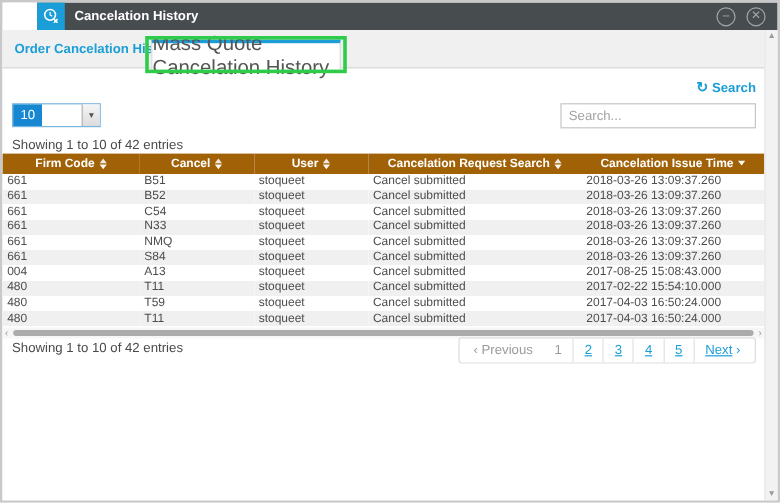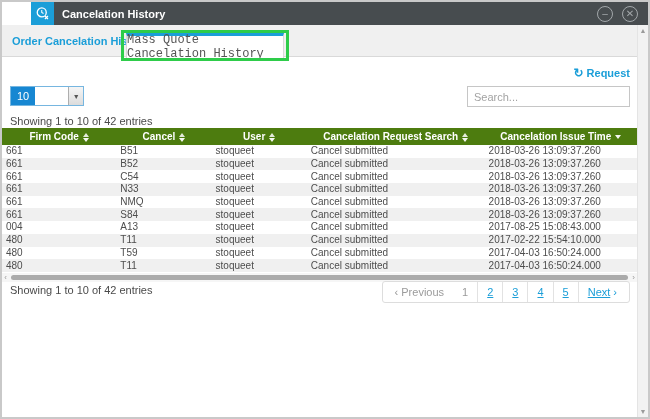--- a/index.html
+++ b/index.html
@@ -18,21 +18,21 @@
              color: #a2a7aa; font-size: 10px; line-height: 13px; text-align: center; cursor: default; }
 
   
   .tabstrip { position: absolute; top: 23px; left: 0; right: 11px; height: 32px;
               background: #f0f0f0; border-bottom: 1px solid #d9d9d9; z-index: 1; }
   .tab-inactive { position: absolute; left: 10px; top: 0; height: 100%; display: flex;
                   align-items: center; color: #1b9ed8; font-size: 11px; font-weight: bold; }
   .tab-active { position: absolute; left: 124px; top: 8px; width: 158px; height: 25px;
                 background: #fff; border: 1px solid #d9d9d9; border-bottom: none;
                 border-top: 3px solid #1b9ed8; display: flex; align-items: center;
-                justify-content: center; color: #555; font-size: 12px; font-family: Liberation Mono, monospace; }
+                justify-content: center; color: #555; font-size: 17px; }
   .annotation-box { position: absolute; left: 119px; top: 5px; width: 168px; height: 31px;
                     border: 3px solid #2ecc4a; z-index: 6; pointer-events: none; }
 
   
   .content { position: absolute; top: 55px; left: 0; right: 11px; bottom: 0; background: #fff; }
   .refresh { position: absolute; top: 9px; right: 7px; color: #1b9ed8; font-size: 11px;
              font-weight: bold; cursor: pointer; }
   .refresh .ric { font-size: 12px; margin-right: 3px; font-weight: bold; }
 
   .len-select { position: absolute; left: 8px; top: 29px; height: 20px; display: inline-flex;
@@ -45,21 +45,21 @@
 
   .search { position: absolute; right: 7px; top: 29px; width: 163px; height: 21px;
             border: 1px solid #c6c6c6; font-size: 11px; padding: 0 6px; color: #333;
             font-family: "Liberation Sans", sans-serif; }
   .search::placeholder { color: #a3a3a3; }
 
   .info-top { position: absolute; left: 8px; top: 58px; font-size: 11px; color: #4a4a4a; }
 
   .tbl-wrap { position: absolute; left: 0; right: 0; top: 71px; }
   table { width: 100%; border-collapse: collapse; table-layout: fixed; }
-  thead th { background: #4d7c0f; color: #fff; font-size: 10px; font-weight: bold;
+  thead th { background: #a16207; color: #fff; font-size: 10px; font-weight: bold;
              height: 17px; padding: 0 4px; text-align: center; vertical-align: middle;
              cursor: pointer; white-space: nowrap; }
   tbody td { font-size: 10px; color: #4d4d4d; text-align: left; padding: 0 4px;
              height: 12.7px; line-height: 12px; white-space: nowrap; overflow: hidden; }
   tbody tr.even { background: #f0f0f0; }
   .sort { display: inline-flex; flex-direction: column; margin-left: 4px;
           vertical-align: middle; gap: 1px; }
   .sort i { display: block; width: 0; height: 0; border-left: 3px solid transparent;
             border-right: 3px solid transparent; }
   .sort .tu { border-bottom: 4px solid rgba(255,255,255,.85); }
@@ -112,21 +112,21 @@
 
   <div class="tabstrip">
     <div class="tab-inactive">Order Cancelation History</div>
     <div class="tab-active">Mass Quote Cancelation History</div>
     <div class="annotation-box"></div>
   </div>
 
   <div class="content">
 
     <div class="refresh">
-      <span class="ric">↻</span><span>Request</span>
+      <span class="ric">↻</span><span>Search</span>
     </div>
 
     <div class="len-select">
       <span class="len-value">10</span>
       <span class="len-arrow">▼</span>
     </div>
 
     <input class="search" type="text" placeholder="Search..." style="">
 
     <div class="info-top">Showing 1 to 10 of 42 entries</div>

